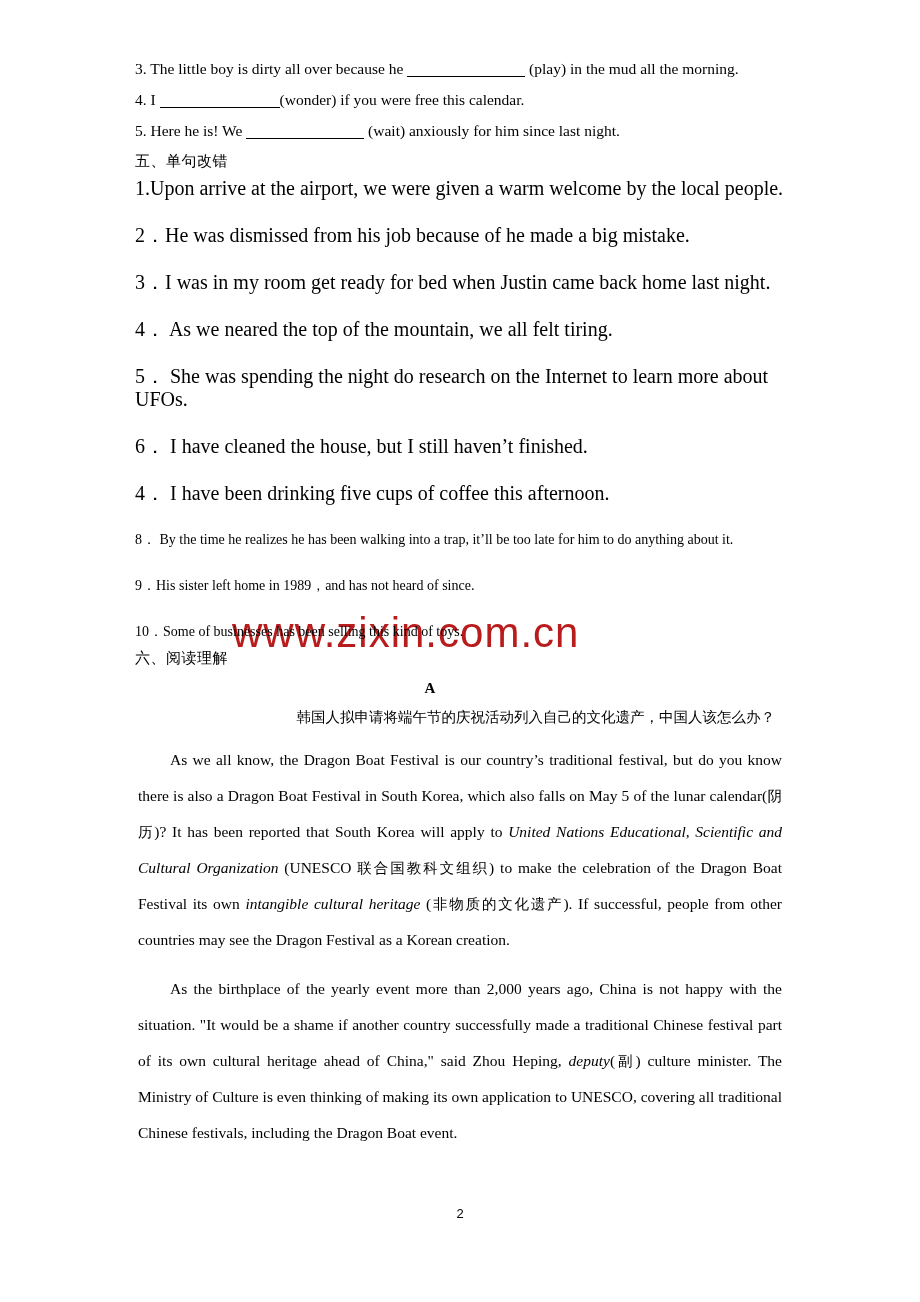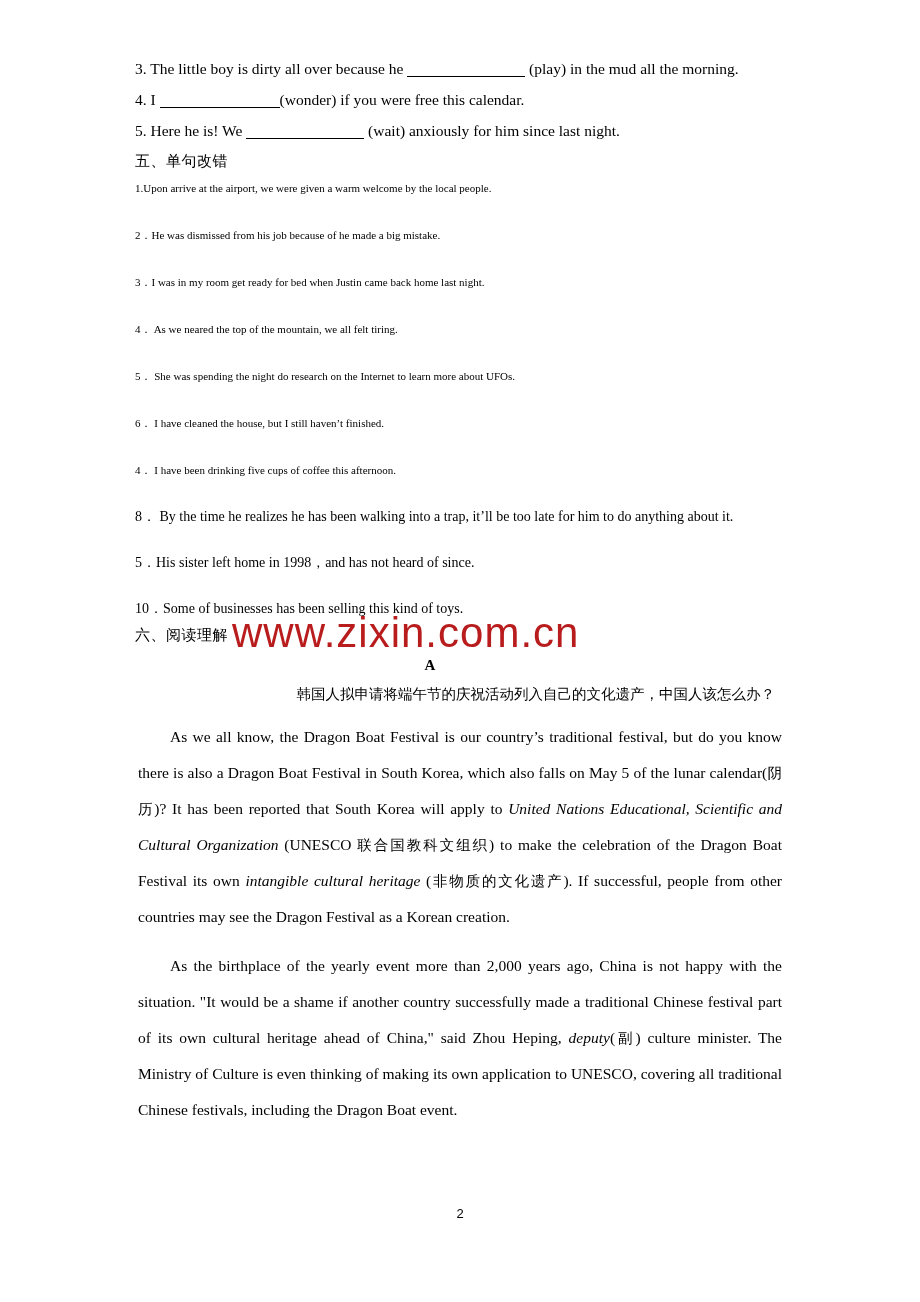--- a/index.html
+++ b/index.html
@@ -73,21 +73,21 @@
     font-weight: normal;
     font-size: 15px;
     line-height: 22px;
     margin: 0;
     padding-top: 6px;
     letter-spacing: 0.5px;
   }
 
   
   .ec-item {
-    font-size: 11px;
+    font-size: 20px;
     line-height: 23px;
     margin: 0;
     padding-top: 24px;
   }
   .ec-item.first { padding-top: 5px; }
   .ec-item.small { font-size: 14px; line-height: 22px; }
 
   
   .sec-heading-2 { padding-top: 4px; }
 
@@ -156,21 +156,21 @@
     <p class="sec-heading">五、单句改错</p>
 
     <p class="ec-item first">1.Upon arrive at the airport, we were given a warm welcome by the local people.</p>
     <p class="ec-item">2．He was dismissed from his job because of he made a big mistake.</p>
     <p class="ec-item">3．I was in my room get ready for bed when Justin came back home last night.</p>
     <p class="ec-item">4．  As we neared the top of the mountain, we all felt tiring.</p>
     <p class="ec-item">5．  She was spending the night do research on the Internet to learn more about UFOs.</p>
     <p class="ec-item">6．  I have cleaned the house, but I still haven’t finished.</p>
     <p class="ec-item">4．  I have been drinking five cups of coffee this afternoon.</p>
     <p class="ec-item small">8．  By the time he realizes he has been walking into a trap, it’ll be too late for him to do anything about it.</p>
-    <p class="ec-item small">5．His sister left home in 1998，and has not heard of since.</p>
+    <p class="ec-item small">9．His sister left home in 1989，and has not heard of since.</p>
     <p class="ec-item small">10．Some of businesses    has been selling this kind of toys.</p>
 
     <p class="sec-heading sec-heading-2">六、阅读理解</p>
 
     <p class="passage-letter">A</p>
     <p class="passage-cn">韩国人拟申请将端午节的庆祝活动列入自己的文化遗产，中国人该怎么办？</p>
 
     <p class="passage-p"><span>As we all know, the Dragon Boat Festival is our country’s traditional festival, but do you know there is also a Dragon Boat Festival in South Korea, which also falls on May 5 of the lunar calendar(</span><span class="cn-inline">阴历</span><span>)? It has been reported that South Korea will apply to </span><i>United Nations Educational, Scientific and Cultural Organization</i><span> (UNESCO </span><span class="cn-inline">联合国教科文组织</span><span>) to make the celebration of the Dragon Boat Festival its own </span><i>intangible cultural heritage</i><span> (</span><span class="cn-inline">非物质的文化遗产</span><span>). If successful, people from other countries may see the Dragon Festival as a Korean creation.</span></p>
 
     <p class="passage-p"><span>As the birthplace of the yearly event more than 2,000 years ago, China is not happy with the situation. "It would be a shame if another country successfully made a traditional Chinese festival part of its own cultural heritage ahead of China," said Zhou Heping, </span><i>deputy</i><span>(</span><span class="cn-inline">副</span><span>) culture minister. The Ministry of Culture is even thinking of making its own application to UNESCO, covering all traditional Chinese festivals, including the Dragon Boat event.</span></p>

